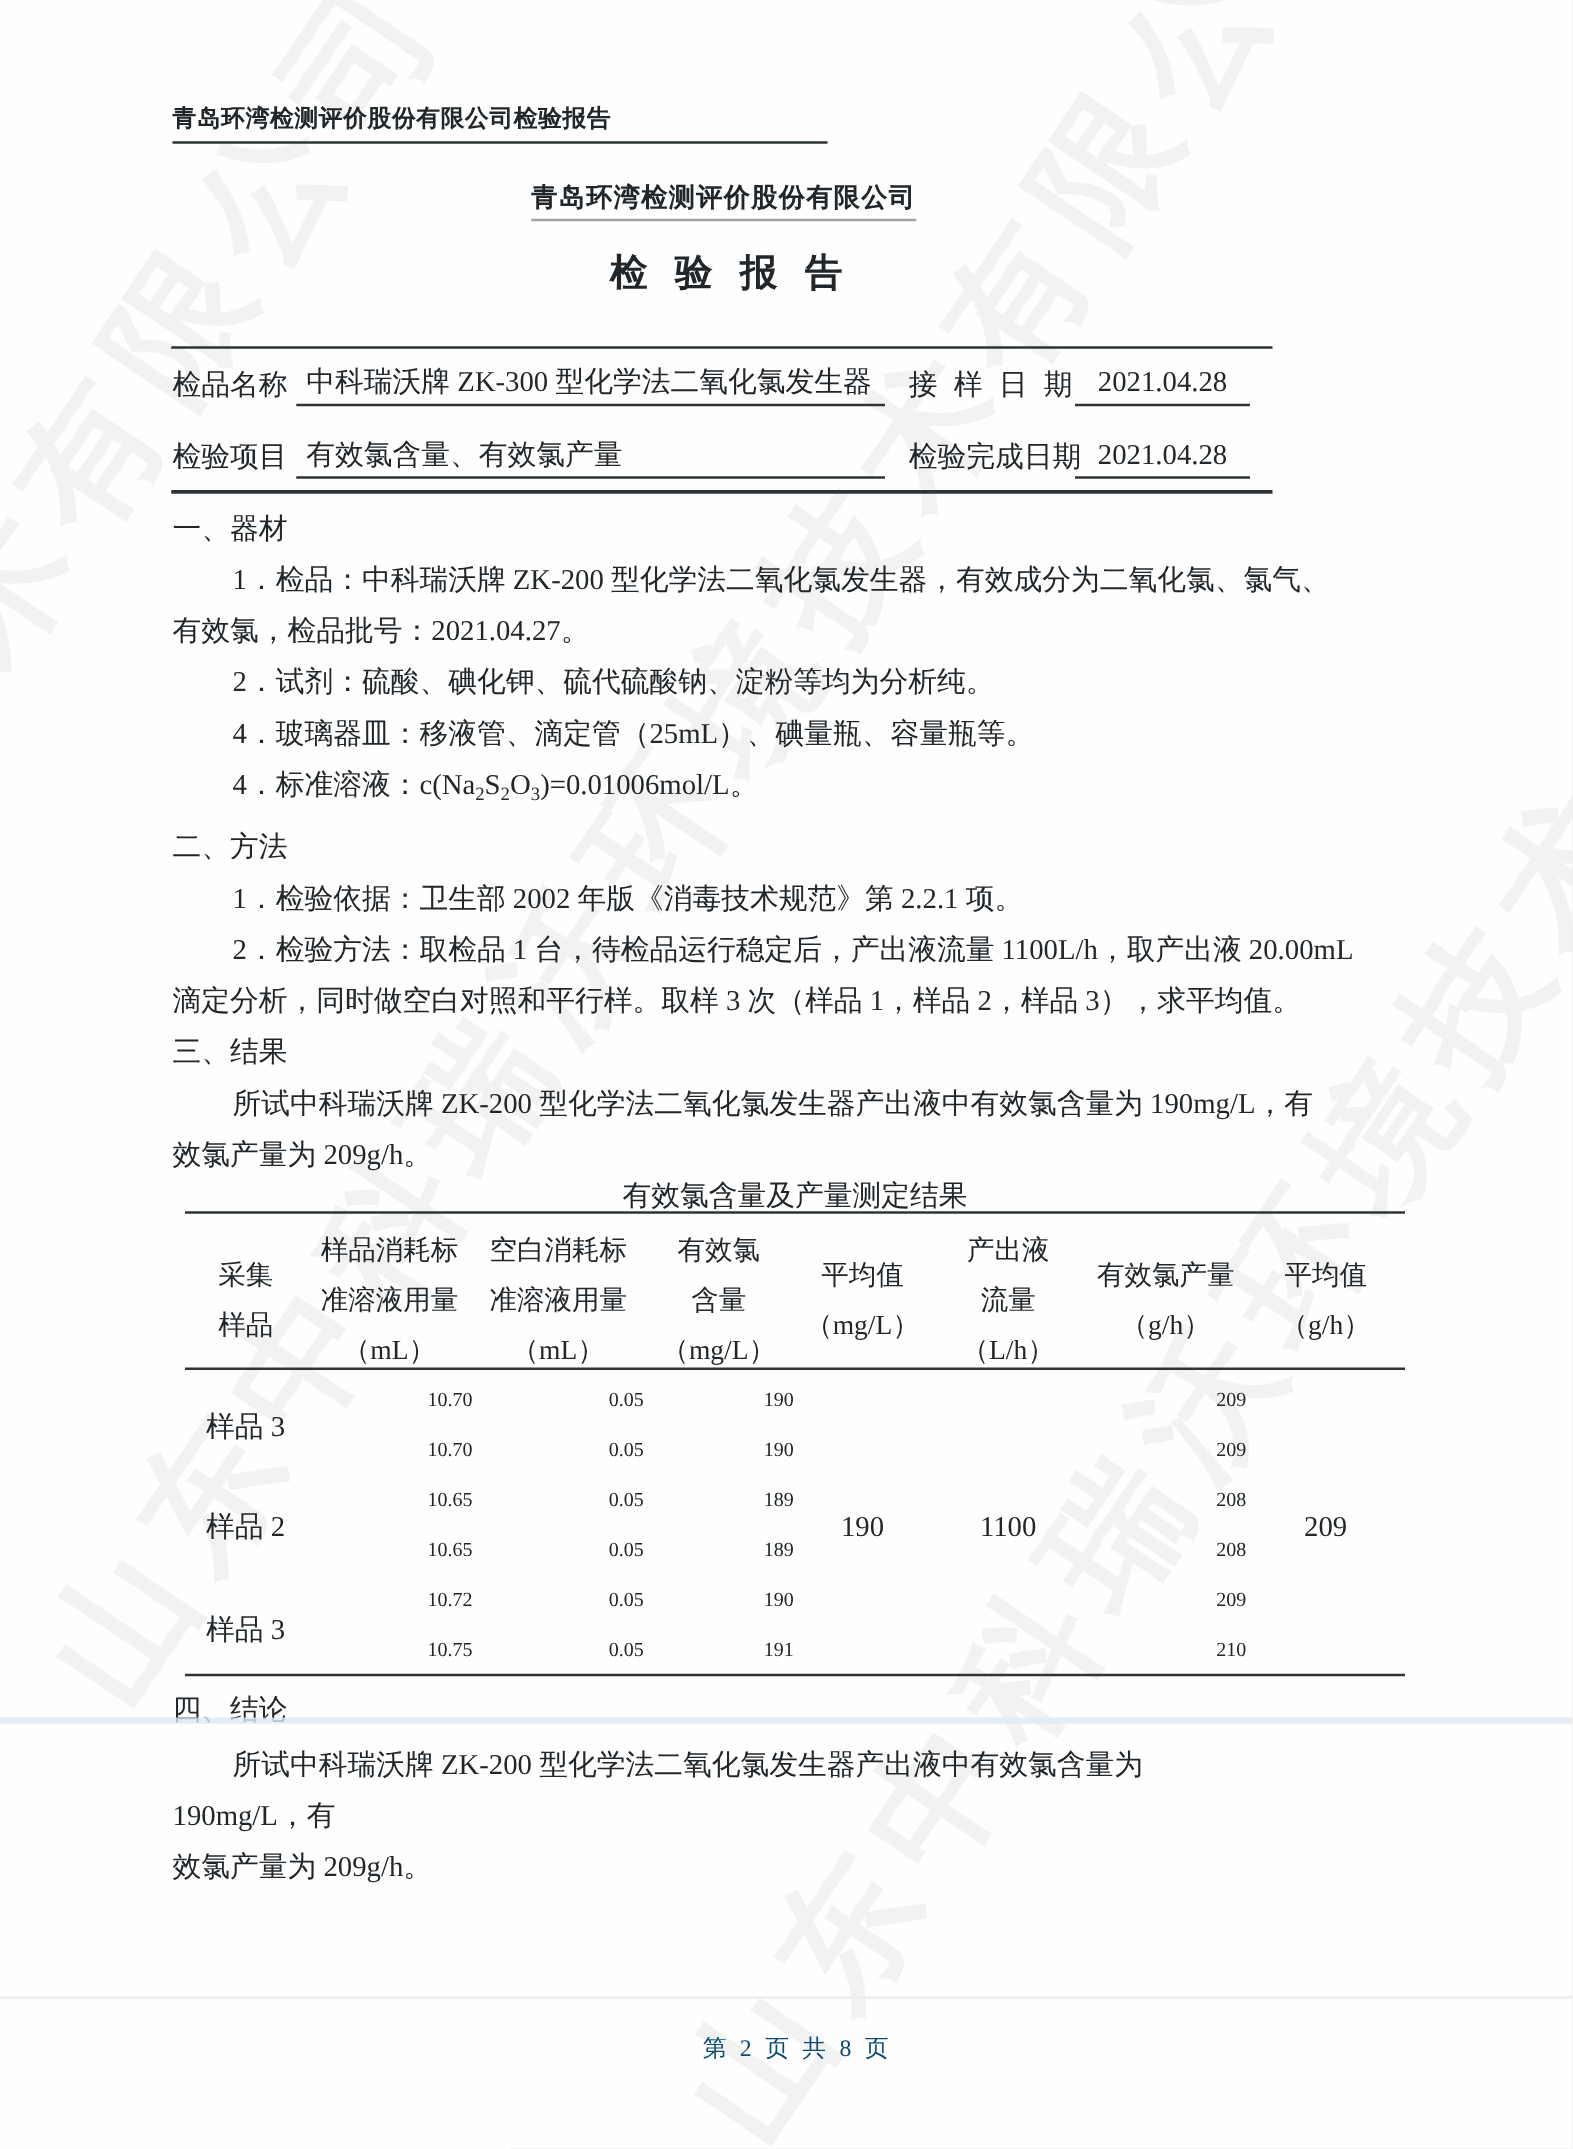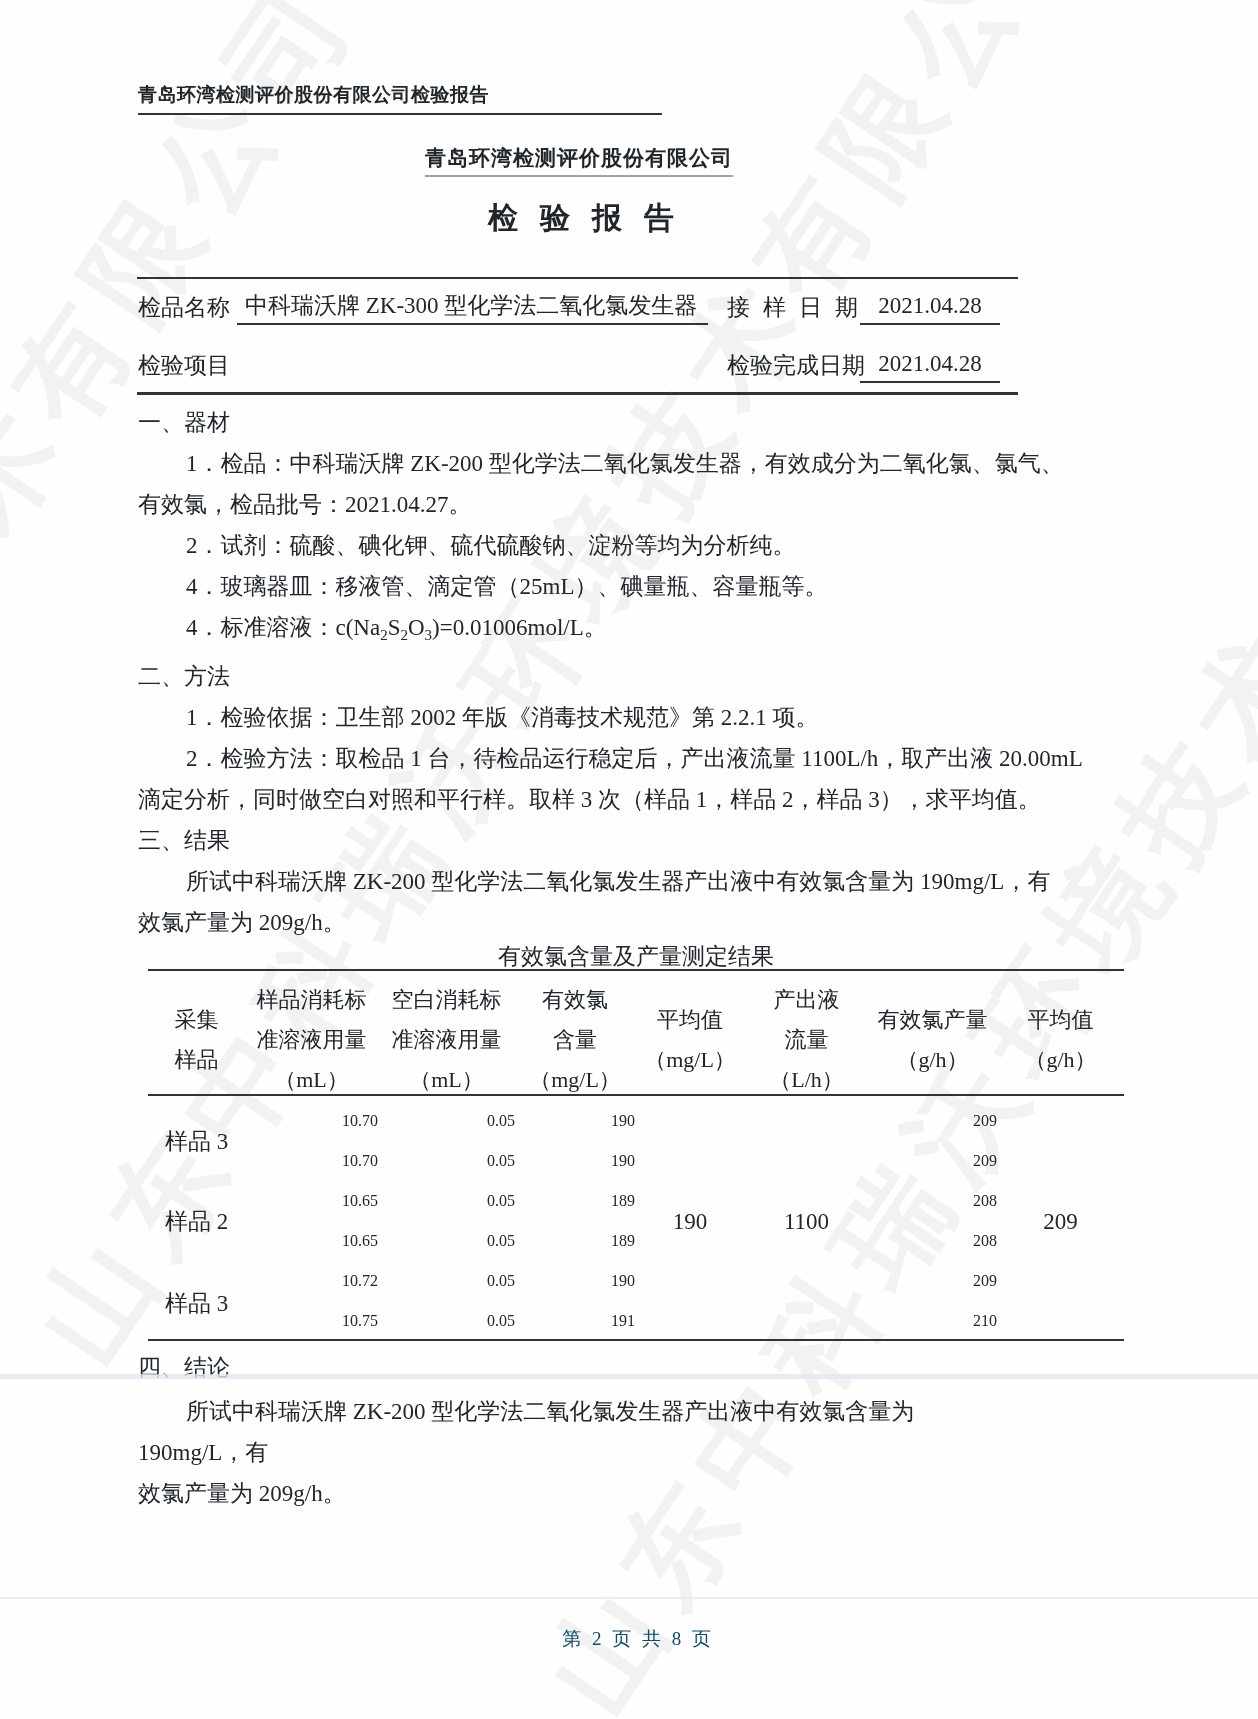--- a/index.html
+++ b/index.html
@@ -77,20 +77,21 @@
   <div class="report-title">检验报告</div>
 
   <div class="rule rule1"></div>
 
   <div class="f-label" style="left:138px;top:292px">检品名称</div>
   <div class="f-value v-name">中科瑞沃牌 ZK-300 型化学法二氧化氯发生器</div>
   <div class="f-label lbl-spaced" style="left:727px;top:292px">接样日期</div>
   <div class="f-value v-date1">2021.04.28</div>
 
   <div class="f-label" style="left:138px;top:350px">检验项目</div>
+  <div class="f-value v-items">有效氯含量、有效氯产量</div>
   <div class="f-label" style="left:727px;top:350px">检验完成日期</div>
   <div class="f-value v-date2">2021.04.28</div>
 
   <div class="rule rule2"></div>
 
   <div class="bodytext">
     <div class="ln">一、器材</div>
     <div class="ln ind">1．检品：中科瑞沃牌 ZK-200 型化学法二氧化氯发生器，有效成分为二氧化氯、氯气、</div>
     <div class="ln">有效氯，检品批号：2021.04.27。</div>
     <div class="ln ind">2．试剂：硫酸、碘化钾、硫代硫酸钠、淀粉等均为分析纯。</div>

